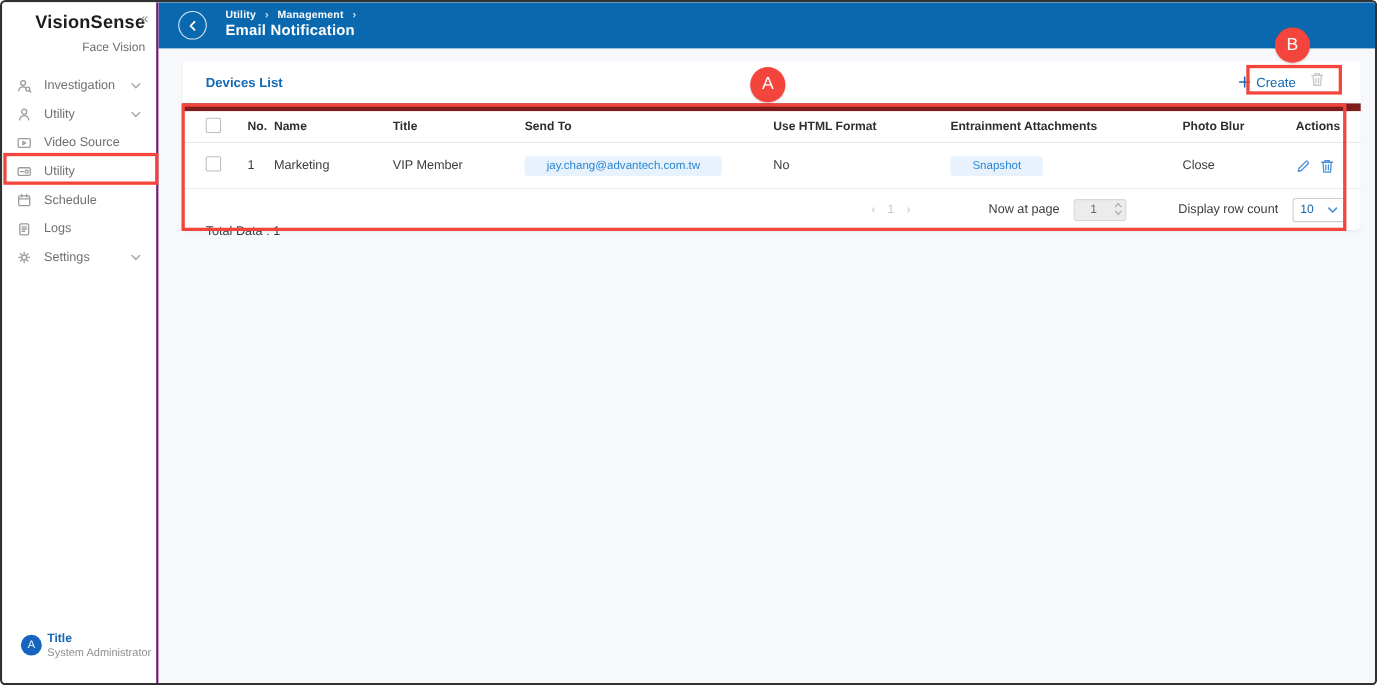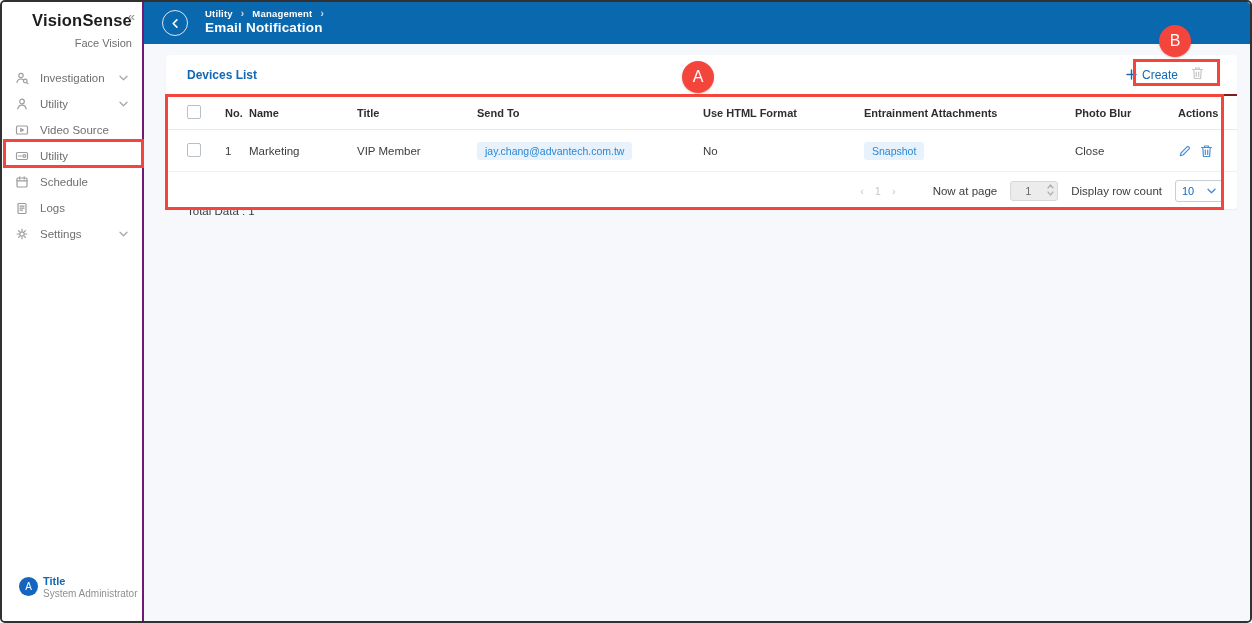--- a/index.html
+++ b/index.html
@@ -49,35 +49,35 @@
     border-radius: 4px; box-shadow: 0 1px 2px rgba(40,60,90,.06); }
   .card-head { height: 39px; display: flex; align-items: center; padding: 0 21px; }
   .card-title { font-size: 12px; font-weight: 700; color: #1268b3; }
   .card-actions { margin-left: auto; display: flex; align-items: center; gap: 13px; padding-right: 12px; }
   .create-btn { display: flex; align-items: center; gap: 5px; color: #1268b3; font-size: 12px; cursor: pointer; }
   .create-btn svg { width: 11px; height: 11px; stroke: #1268b3; fill: none; stroke-width: 1.4; stroke-linecap: round; }
   .toolbar-trash svg { width: 13px; height: 14px; stroke: #c6c6c6; fill: none; stroke-width: 1.2; stroke-linecap: round; stroke-linejoin: round; }
   
   .grid-row { display: grid; grid-template-columns: 38px 24px 108px 120px 226px 161px 211px 103px 1fr;
     align-items: center; padding: 0 18px 0 21px; }
-  .t-head { height: 36px; border-top: 2px solid #7f1d1d; border-bottom: 1px solid #e8e8e8; }
+  .t-head { height: 36px; border-top: 7px solid #7f1d1d; border-bottom: 1px solid #e8e8e8; }
   .t-head .th { font-size: 11px; font-weight: 700; color: #2f2f2f; }
   .t-row { height: 42px; border-bottom: 1px solid #efefef; }
   .t-row .td { font-size: 11.5px; color: #3c3c3c; }
   .cb { width: 14px; height: 14px; border: 1px solid #b9bfc6; border-radius: 2px; background: #fff; display: inline-block; cursor: pointer; }
-  .chip { display: inline-block; background: #e7f2fc; color: #2b87d3; font-size: 10.5px; padding: 3px 8px; border-radius: 3px; }
+  .chip { display: inline-block; background: #e7f2fc; color: #2b87d3; font-size: 10.5px; padding: 3px 20px; border-radius: 3px; }
   .row-actions { display: flex; gap: 9px; align-items: center; }
   .row-actions svg { width: 13px; height: 14px; stroke: #4a90d9; fill: none; stroke-width: 1.2; stroke-linecap: round; stroke-linejoin: round; cursor: pointer; }
   
   .t-foot { height: 37px; display: flex; align-items: center; padding: 0 14px 0 21px; }
   .total { font-size: 11.5px; color: #3c3c3c; margin-top: 40px; }
   .foot-right { margin-left: auto; display: flex; align-items: center; gap: 13px; }
   .pager { display: flex; align-items: center; gap: 11px; color: #c2c7cc; font-size: 11px; margin-right: 24px; }
   .pager span { cursor: pointer; }
-  .foot-label { font-size: 11.5px; color: #3c3c3c; }
+  .foot-label { font-size: 11.5px; color: #3c3c3c; margin-left: 34px; }
   .page-input-wrap { position: relative; width: 48px; height: 20px; }
   .page-input { width: 100%; height: 100%; background: #ececec; border: 1px solid #d8d8d8; border-radius: 3px;
     font-size: 11px; color: #6a6a6a; text-align: center; padding-right: 12px; font-family: "Liberation Sans", sans-serif; }
   .stepper { position: absolute; right: 4px; top: 3px; display: flex; flex-direction: column; gap: 2px; }
   .stepper svg { width: 7px; height: 5px; stroke: #b0b0b0; fill: none; stroke-width: 1.2; stroke-linecap: round; stroke-linejoin: round; }
   .row-count { width: 48px; height: 22px; border: 1px solid #c9ced4; border-radius: 3px; background: #fff;
     display: flex; align-items: center; justify-content: space-between; padding: 0 6px; cursor: pointer; }
   .row-count-value { font-size: 11px; color: #1268b3; }
   .row-count svg { width: 9px; height: 6px; stroke: #4a90d9; fill: none; stroke-width: 1.4; stroke-linecap: round; stroke-linejoin: round; }
   

